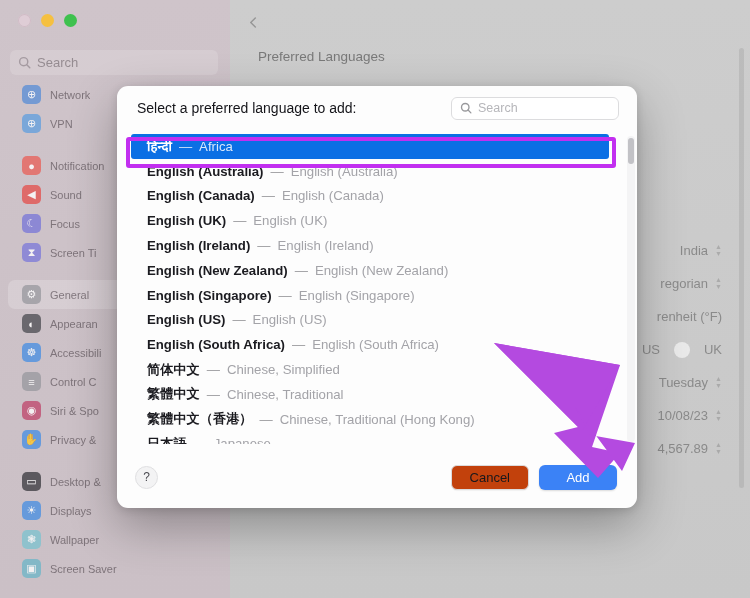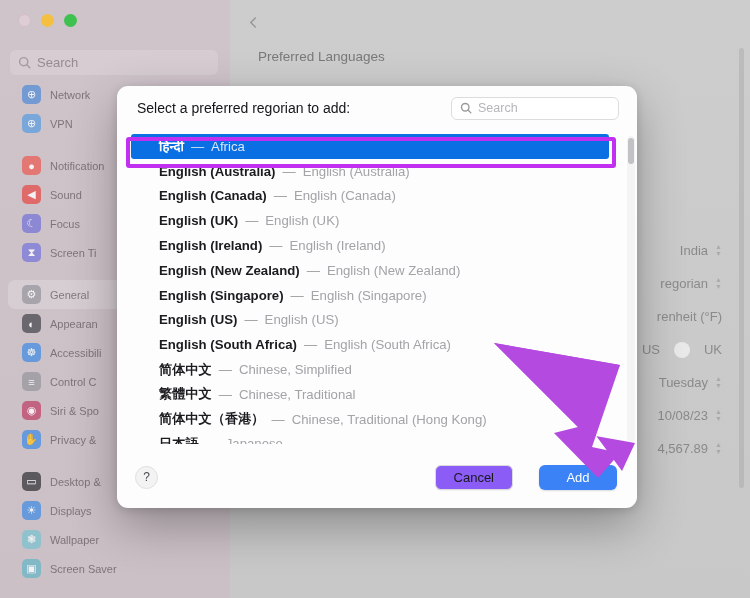--- a/index.html
+++ b/index.html
@@ -133,21 +133,21 @@
   #sheet-search .sicon { width:12px; height:12px; opacity:.62; }
   #sheet-search .ph { font-size:12.5px; color:#b6b6ba; }
 
   #list-wrap {
     position:absolute; left:14px; top:48px; width:492px; height:310px;
     overflow:hidden;
   }
   #list { position:relative; }
   .lrow {
     height:24.8px; display:flex; align-items:center;
-    padding-left:28px; gap:0; font-size:13.2px; white-space:nowrap;
+    padding-left:16px; gap:0; font-size:13.2px; white-space:nowrap;
   }
   .lrow .native { font-weight:700; color:#1b1b20; }
   .lrow .dash   { color:#9b9b9f; padding:0 7px; }
   .lrow .eng    { color:#a3a3a8; }
   .lrow.selected {
     background:#0b6fe4; border-radius:3px;
     margin-right:14px;
   }
   .lrow.selected .native { color:#ffffff; }
   .lrow.selected .dash   { color:#cfe2fb; }
@@ -179,22 +179,22 @@
     background:#f3f3f4; border:1px solid #e0e0e2;
     display:flex; align-items:center; justify-content:center;
     font-size:12px; color:#4a4a50;
   }
   #foot-spacer { flex:1; }
   .fbtn {
     height:25px; padding:0 18px; border-radius:6px;
     font-size:13px; display:flex; align-items:center; justify-content:center;
   }
   #cancel-btn {
-    background:#8b5cf6; border:1px solid #dbdbdd; color:#18181c;
-    box-shadow:0 1px 1px rgba(0,0,0,.05); margin-right:26px;
+    background:#c2410c; border:1px solid #dbdbdd; color:#18181c;
+    box-shadow:0 1px 1px rgba(0,0,0,.05); margin-right:10px;
   }
   #add-btn {
     background:#3b82f6; color:#fff; font-weight:500;
     min-width:78px; box-shadow:0 1px 2px rgba(0,0,0,.14);
   }
 
   
   #arrow { position:absolute; left:470px; top:335px; z-index:60; }
 </style>
 </head>
@@ -347,21 +347,21 @@
         </div>
       </div>
 
 
     <div id="win-scroll"></div>
   </div>
 
   <div id="sheet">
 
     <div id="sheet-head">
-      <span id="sheet-prompt">Select a preferred regorian to add:</span>
+      <span id="sheet-prompt">Select a preferred language to add:</span>
       <div id="sheet-search">
         <svg class="sicon" viewBox="0 0 16 16">
           <circle cx="7" cy="7" r="5" fill="none" stroke="#5a5a5f" stroke-width="1.8"></circle>
           <line x1="10.8" y1="10.8" x2="14.5" y2="14.5" stroke="#5a5a5f" stroke-width="1.8" stroke-linecap="round"></line>
         </svg>
         <span class="ph">Search</span>
       </div>
     </div>
 
     <div id="list-wrap">
@@ -415,21 +415,21 @@
             <span class="native">简体中文</span>
             <span class="dash">—</span>
             <span class="eng">Chinese, Simplified</span>
           </div>
           <div class="lrow">
             <span class="native">繁體中文</span>
             <span class="dash">—</span>
             <span class="eng">Chinese, Traditional</span>
           </div>
           <div class="lrow">
-            <span class="native">简体中文（香港）</span>
+            <span class="native">繁體中文（香港）</span>
             <span class="dash">—</span>
             <span class="eng">Chinese, Traditional (Hong Kong)</span>
           </div>
           <div class="lrow">
             <span class="native">日本語</span>
             <span class="dash">—</span>
             <span class="eng">Japanese</span>
           </div>
         </div>
     </div>

